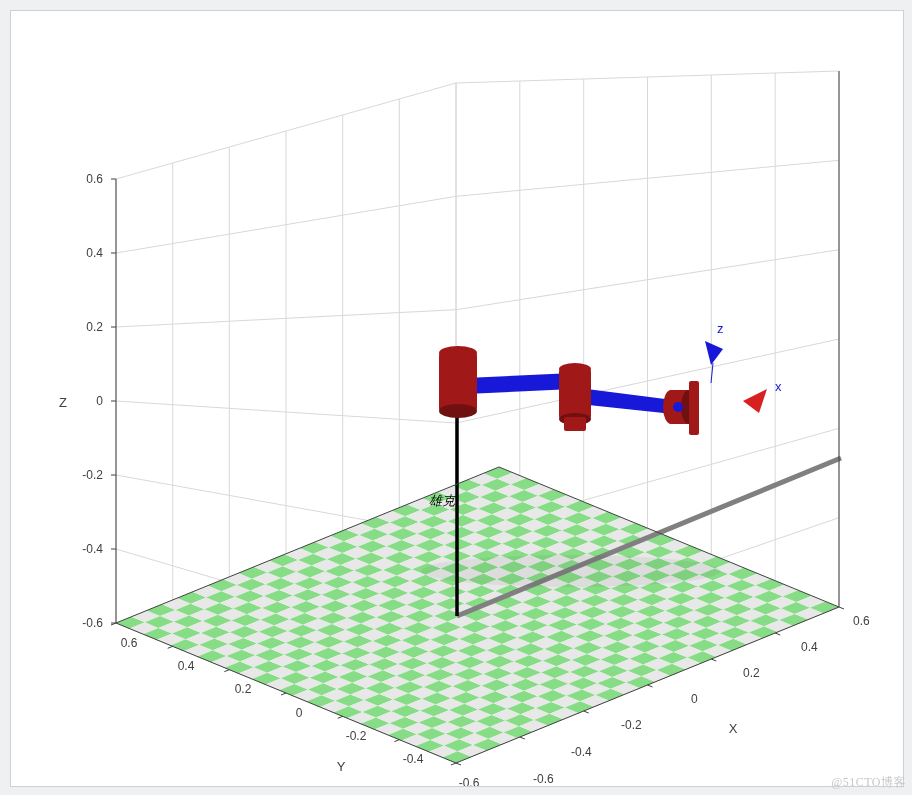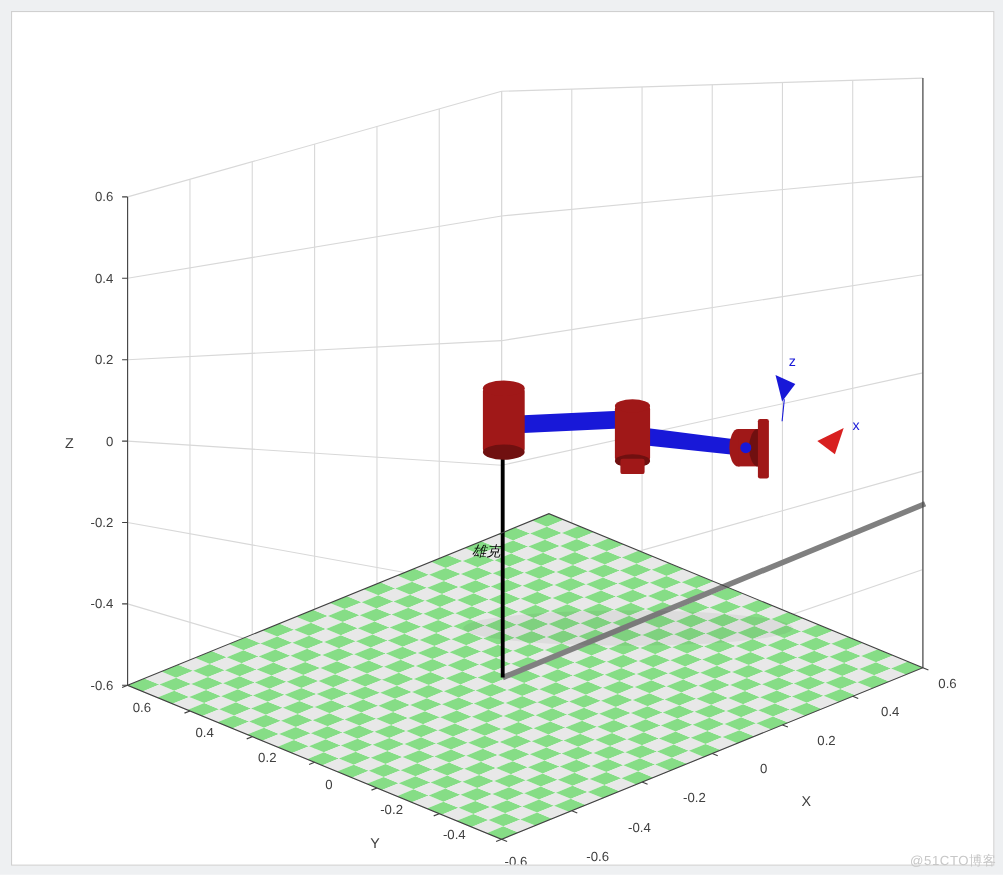--- a/index.html
+++ b/index.html
@@ -45,21 +45,21 @@
   .robot-joint { fill: #a01818; }
   .robot-shadow { fill: rgba(0,0,0,0.05); }
   .arrow-blue { fill: #1818d8; }
   .arrow-red  { fill: #d82020; }
   .watermark {
     position: absolute;
     right: 6px;
     bottom: 4px;
     font-size: 12px;
     color: #c7c7c7;
-    font-family: Liberation Sans, sans-serif;
+    font-family: Liberation Serif, serif;
     letter-spacing: .5px;
   }
   .robot-label {
     font-size: 13px;
     fill: #000;
     font-style: italic;
     font-family: "Microsoft YaHei", sans-serif;
   }
   .frame-label {
     font-size: 13px;

